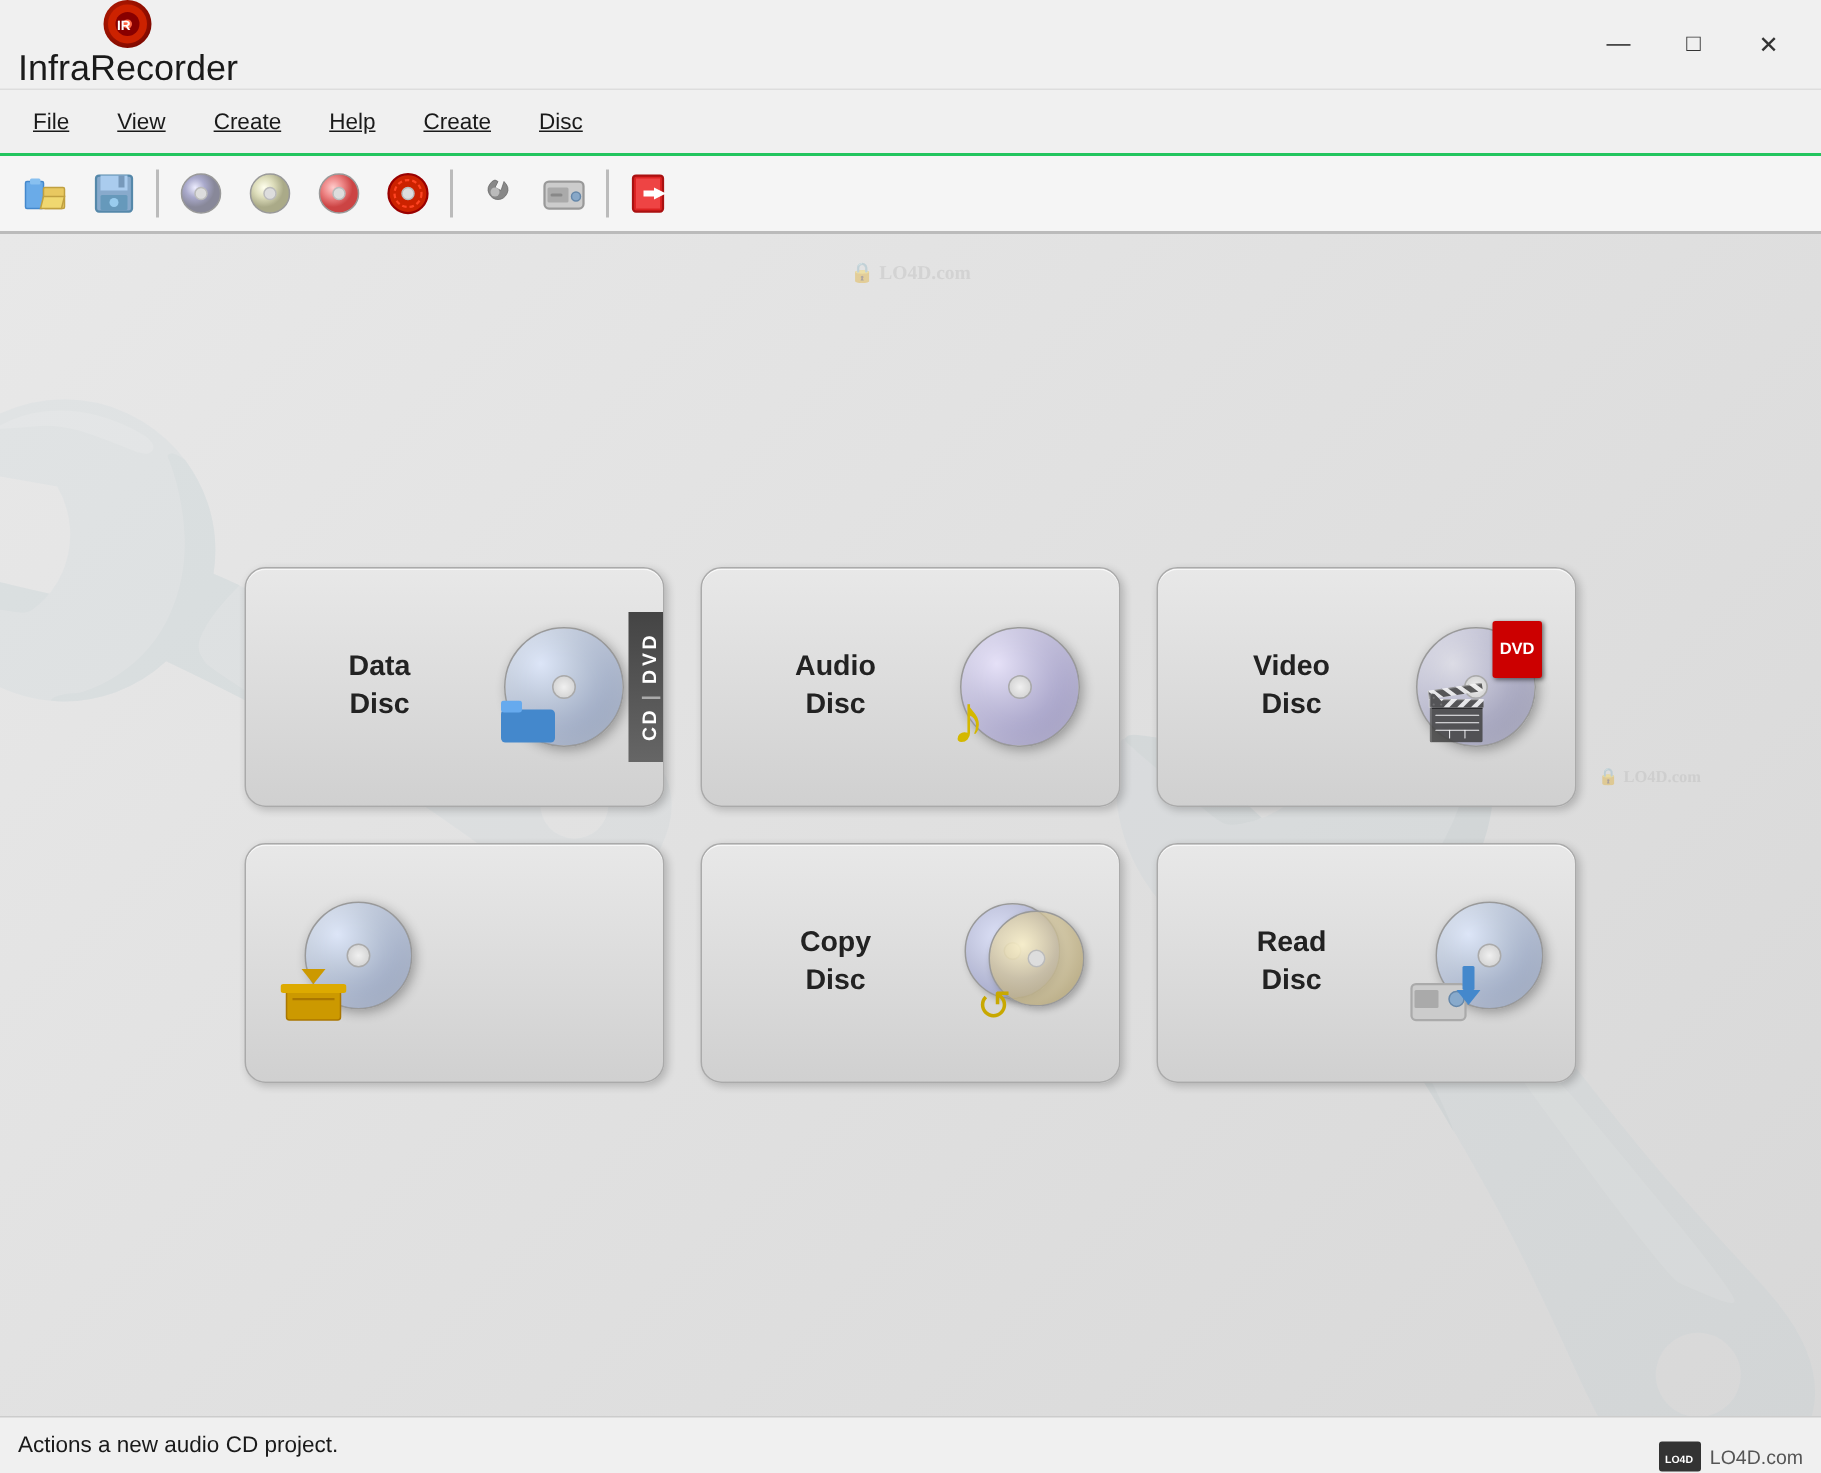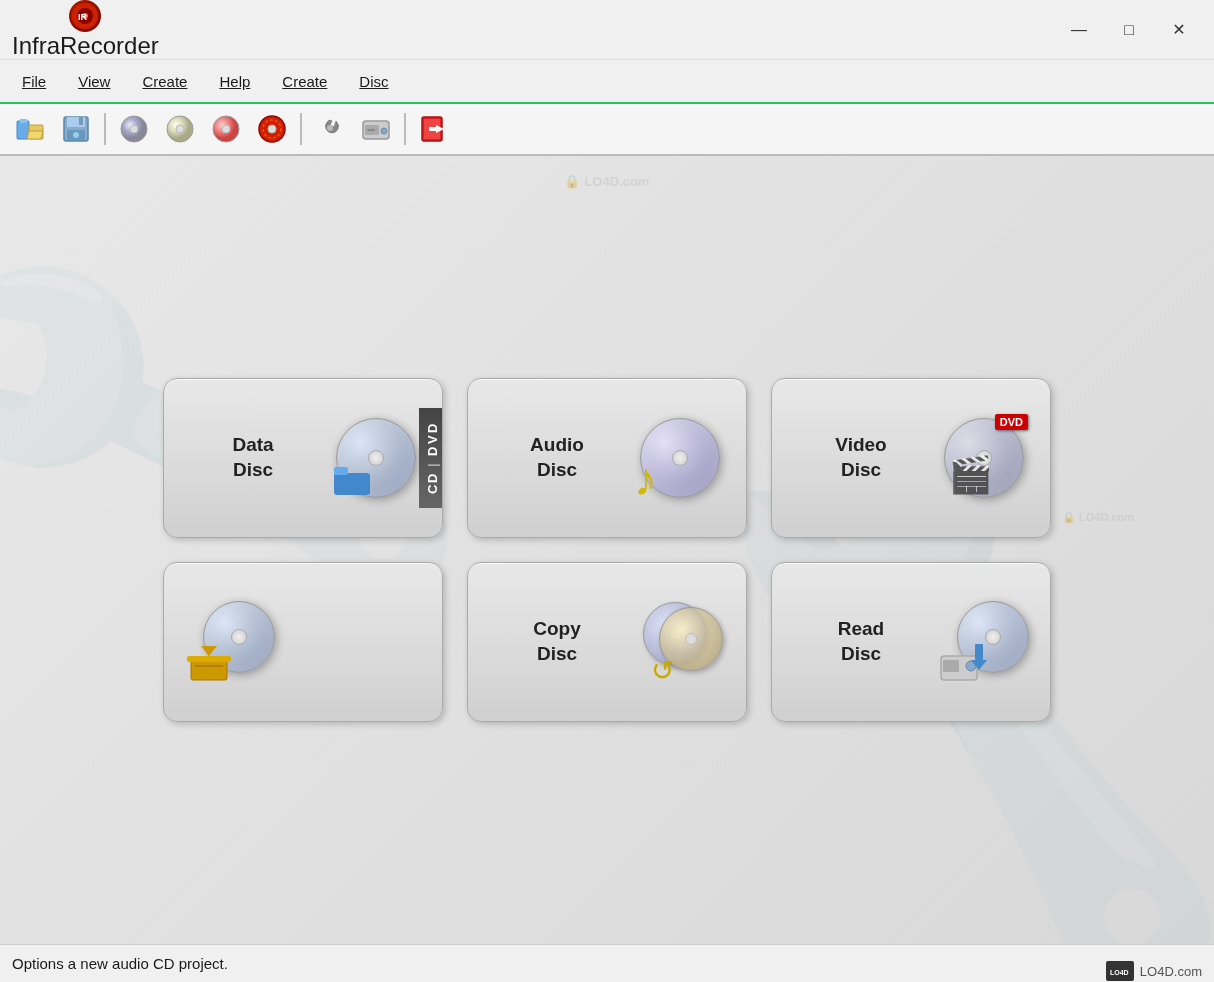--- a/index.html
+++ b/index.html
@@ -122,20 +122,21 @@
       overflow: hidden;
     }
 
     
     .watermark {
       position: absolute;
       color: rgba(180,180,180,0.35);
       font-size: 13px;
       font-weight: bold;
       pointer-events: none;
+      font-family: Liberation Serif, serif;
     }
     #watermark-top {
       top: 18px;
       left: 50%;
       transform: translateX(-50%);
     }
     #watermark-mid {
       top: 45%;
       right: 80px;
       font-size: 11px;
@@ -478,21 +479,21 @@
         <div class="disc disc-audio"></div>
         <div style="position:absolute; bottom:2px; left:4px; font-size:46px; color:#d4b800;">♪</div>
       </div>
     </button>
 
     <button class="action-btn">
       <div class="btn-text">Video<br>Disc</div>
       <div class="btn-icon">
         <div style="position:relative; width:80px; height:80px;">
 
-          <div style="position:absolute; top:-4px; right:-4px; background:#cc0000; color:white; font-size:11px; font-weight:bold; padding:2px 5px; border-radius:2px; z-index:3; box-shadow: 1px 1px 3px rgba(0,0,0,0.5);">DVD</div>
+          <div style="position:absolute; top:-4px; right:-4px; background:#cc0000; color:white; font-size:11px; font-weight:bold; padding:13px 5px; border-radius:2px; z-index:3; box-shadow: 1px 1px 3px rgba(0,0,0,0.5);">DVD</div>
           <div class="disc disc-video"></div>
 
           <div style="position:absolute; bottom:2px; left:4px; font-size:36px; opacity:0.85;">🎬</div>
         </div>
       </div>
     </button>
 
     <button class="action-btn">
       <div class="btn-icon">
         <div style="position:relative; width:90px; height:90px; display:flex; align-items:center; justify-content:center;">
@@ -545,21 +546,21 @@
             </svg>
           </div>
         </div>
       </div>
     </button>
 
   </div>
 </div>
 
 <div id="status-bar">
-  <span id="status-message">Options a new audio CD project.</span>
+  <span id="status-message">Actions a new audio CD project.</span>
   <div id="status-logo">
     <div class="lo4d-icon">
       <svg width="24" height="18" viewBox="0 0 24 18">
         <rect width="24" height="18" rx="2" fill="#333"></rect>
         <text x="2" y="13" fill="white" font-size="7" font-weight="bold">LO4D</text>
       </svg>
     </div>
     <span>LO4D.com</span>
   </div>
 </div>

